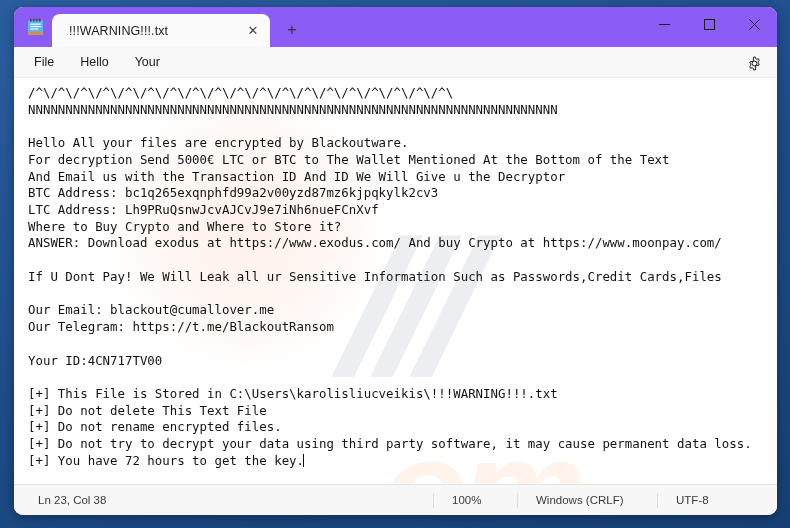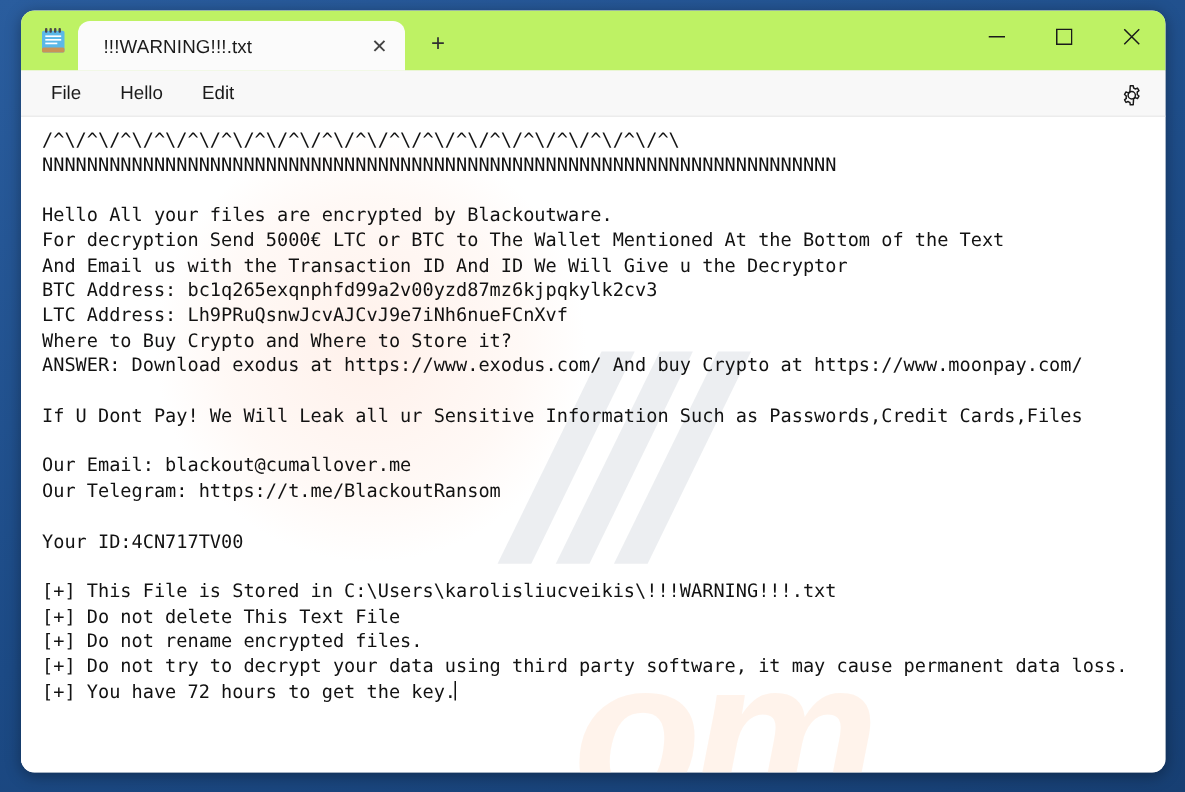--- a/index.html
+++ b/index.html
@@ -24,21 +24,21 @@
     background: #f8f8f8;
     border-radius: 9px;
     box-shadow: 0 2px 10px rgba(0,0,0,.35);
     overflow: hidden;
     display: flex;
     flex-direction: column;
   }
   
   .titlebar {
     height: 40px;
-    background: #bef264;
+    background: #8b5cf6;
     display: flex;
     align-items: flex-end;
     position: relative;
     flex: 0 0 auto;
   }
   .app-icon {
     width: 30px;
     height: 40px;
     display: flex;
     align-items: center;
@@ -241,21 +241,21 @@
           <svg width="11" height="11" viewBox="0 0 11 11">
               <path d="M0.5 0.5 L10.5 10.5 M10.5 0.5 L0.5 10.5" stroke="#1a1a1a" stroke-width="1" fill="none"></path>
             </svg>
         </div>
       </div>
     </div>
 
     <div class="menubar">
       <div class="menu-item">File</div>
       <div class="menu-item">Hello</div>
-      <div class="menu-item">Edit</div>
+      <div class="menu-item">Your</div>
       <div class="settings-gear">
         <svg width="15" height="15" viewBox="0 0 16 16">
           <path fill="none" stroke="#1a1a1a" stroke-width="1.05" d="M8 5.4a2.6 2.6 0 1 0 0 5.2 2.6 2.6 0 0 0 0-5.2z"></path>
           <path fill="none" stroke="#1a1a1a" stroke-width="1.05" stroke-linejoin="round" d="M6.95 1.2h2.1l.25 1.62a5.3 5.3 0 0 1 1.26.73l1.5-.65 1.05 1.82-1.25 1.05c.06.28.09.56.09.86s-.03.58-.09.86l1.25 1.05-1.05 1.82-1.5-.65a5.3 5.3 0 0 1-1.26.73L9.05 14.8h-2.1l-.25-1.62a5.3 5.3 0 0 1-1.26-.73l-1.5.65L2.89 11.28l1.25-1.05A4.9 4.9 0 0 1 4.05 9.37c0-.3.03-.58.09-.86L2.89 7.46l1.05-1.82 1.5.65a5.3 5.3 0 0 1 1.26-.73z"></path>
         </svg>
       </div>
     </div>
 
     <div class="editor">
       <div class="watermark wm-circle"></div>
@@ -279,15 +279,21 @@
 
 Your ID:4CN717TV00
 
 [+] This File is Stored in C:\Users\karolisliucveikis\!!!WARNING!!!.txt
 [+] Do not delete This Text File
 [+] Do not rename encrypted files.
 [+] Do not try to decrypt your data using third party software, it may cause permanent data loss.
 [+] You have 72 hours to get the key.</span><span class="caret"></span></div>
     </div>
 
+    <div class="statusbar">
+      <div class="sb-left">Ln 23, Col 38</div>
+      <div class="sb-cell sb-zoom">100%</div>
+      <div class="sb-cell sb-eol">Windows (CRLF)</div>
+      <div class="sb-cell sb-enc">UTF-8</div>
+    </div>
 
   </div>
 </div>
 
 </body></html>

